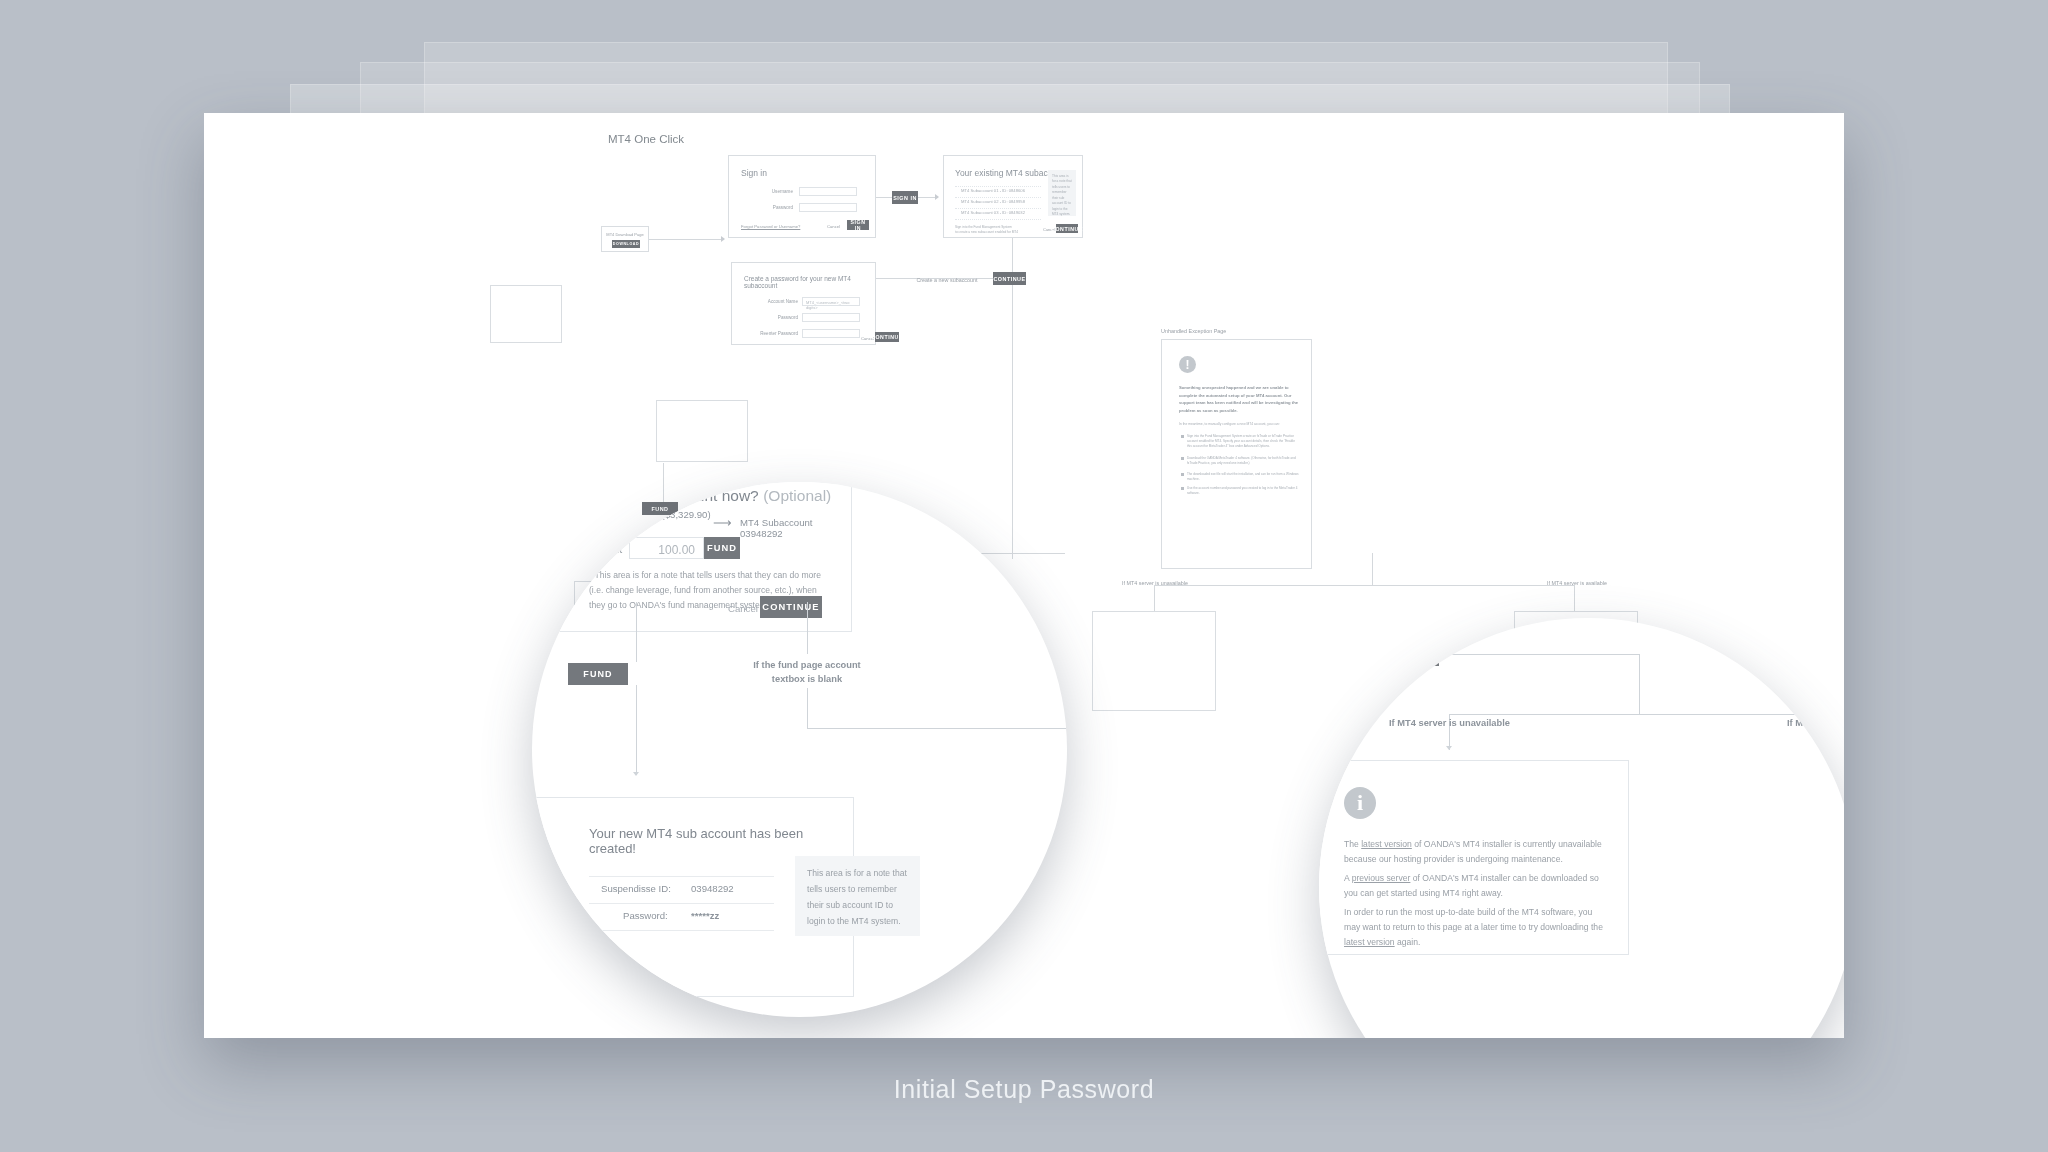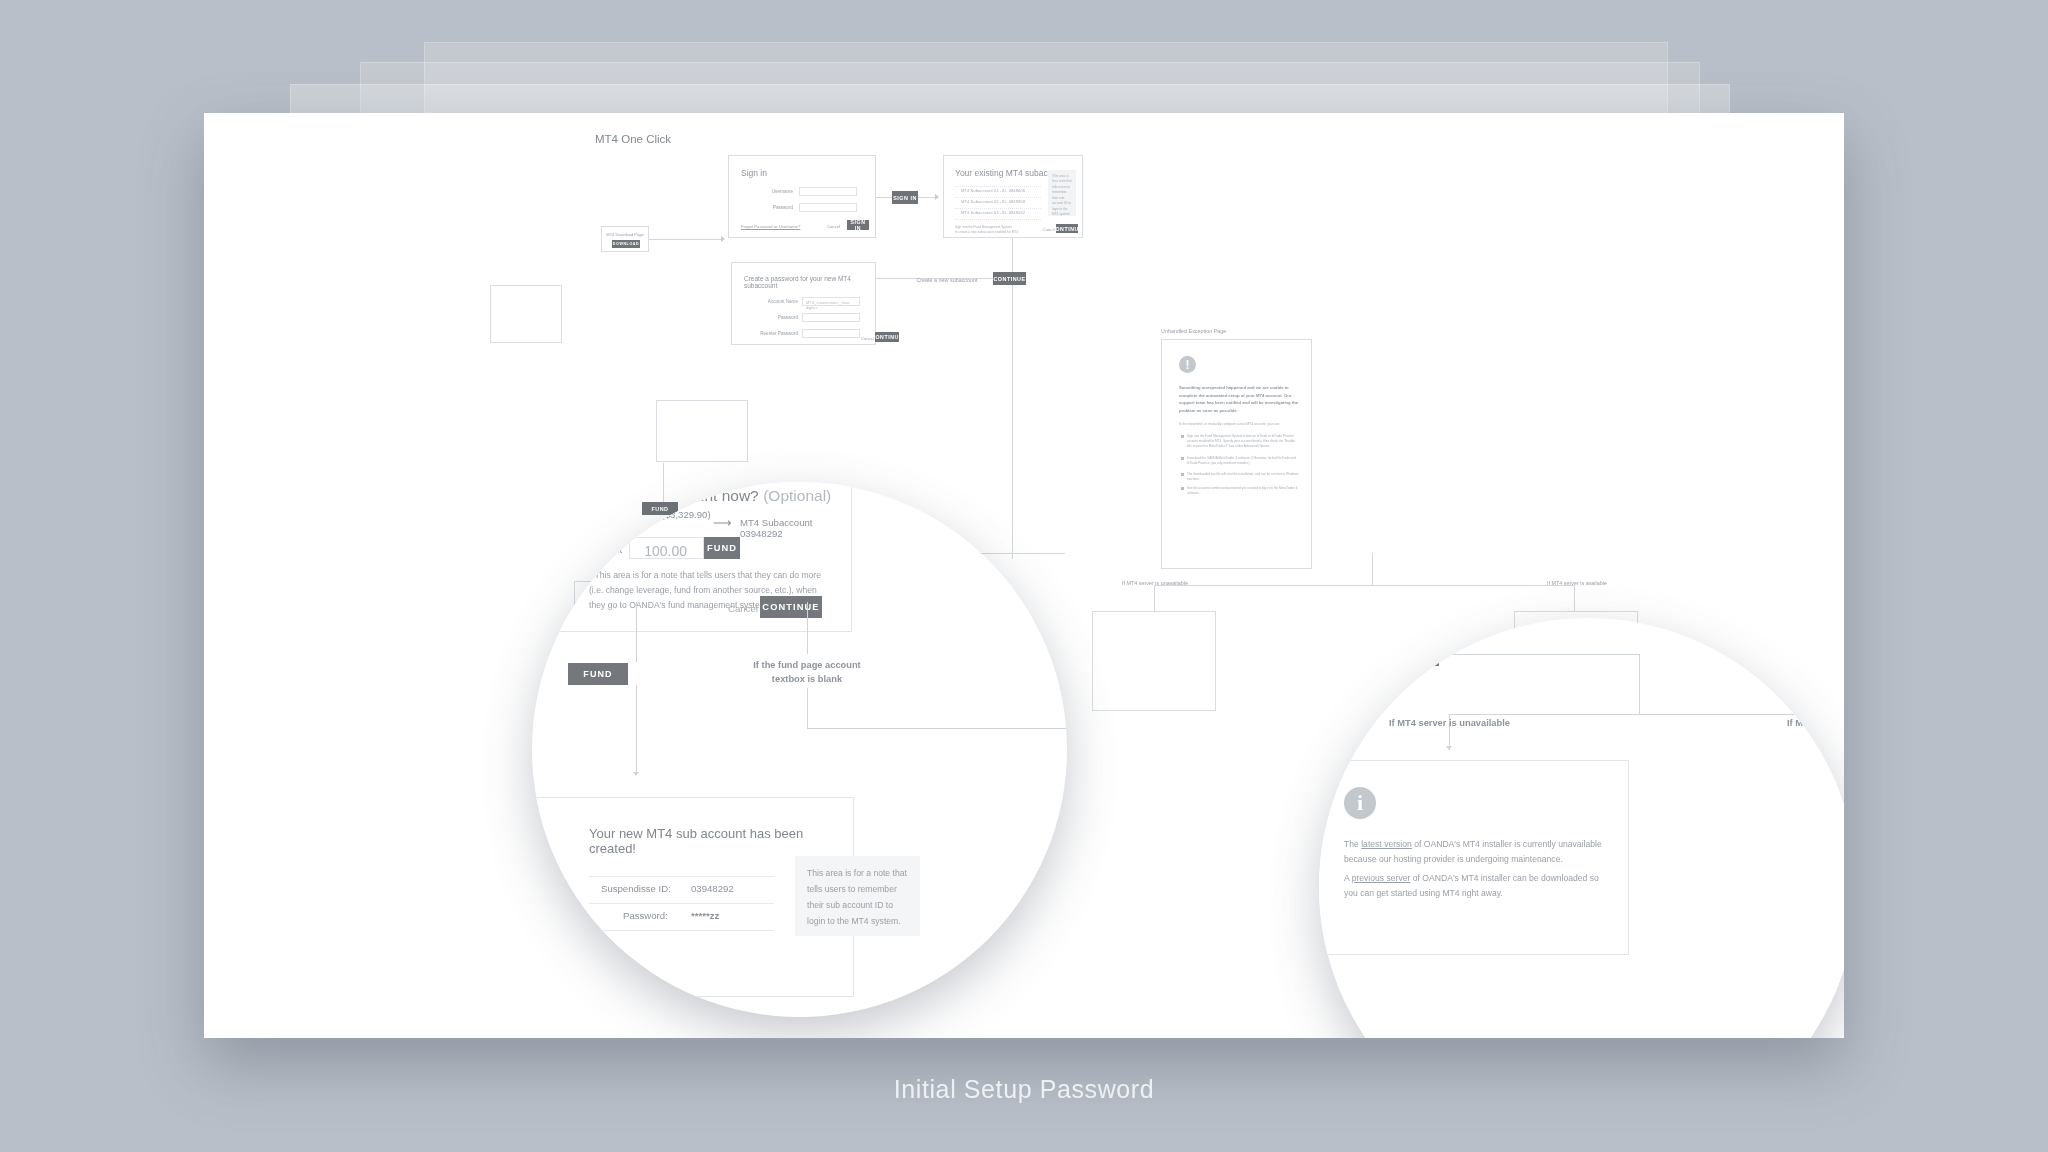--- a/index.html
+++ b/index.html
@@ -96,21 +96,21 @@
 </style>
 </head>
 <body>
 
 <div class="stack s1"></div>
 <div class="stack s2"></div>
 <div class="stack s3"></div>
 
 <div id="canvas">
 
-  <div style="position:absolute;left:391px;top:20px;font-size:11.5px;color:#82898f;">MT4 One Click</div>
+  <div style="position:absolute;left:404px;top:20px;font-size:11.5px;color:#82898f;">MT4 One Click</div>
 
   <div class="panel" style="left:397px;top:113px;width:48px;height:26px;">
     <div style="position:absolute;left:0;top:5px;width:100%;text-align:center;font-size:4px;color:#9aa0a7;">MT4 Download Page</div>
     <div class="btn-dark" style="left:10px;top:13px;width:28px;height:8px;font-size:3.6px;">DOWNLOAD</div>
   </div>
   <div class="ln lnh" style="left:445px;top:126px;width:72px;"></div>
   <div class="arrow-r" style="left:517px;top:123px;"></div>
 
   <div class="panel" style="left:524px;top:42px;width:148px;height:83px;">
     <div class="ph" style="position:absolute;left:12px;top:12px;">Sign in</div>
@@ -234,21 +234,21 @@
         <span class="zh">Fund your account now?</span>
         <span class="zh" style="color:#b3b9bf;">(Optional)</span>
       </div>
 
       <div class="zt2" style="position:absolute;left:66px;top:76px;">Primary Account ($3,329.90)</div>
       <div style="position:absolute;left:190px;top:82px;font-size:13px;color:#8d949c;">⟶</div>
       <div class="zt2" style="position:absolute;left:217px;top:84px;">MT4 Subaccount 03948292</div>
 
       <div class="zt2" style="position:absolute;left:66px;top:111px;font-weight:400;">Amount</div>
       <div class="zfld" style="left:106px;top:104px;width:75px;height:22px;">
-        <span style="position:absolute;right:16px;top:5px;font-size:14px;color:#b0b6bc;">100.00</span>
+        <span style="position:absolute;right:8px;top:5px;font-size:12px;color:#b0b6bc;">100.00</span>
       </div>
       <div class="zbtn" style="left:181px;top:104px;width:36px;height:22px;">FUND</div>
 
       <div class="zt" style="position:absolute;left:66px;top:135px;width:240px;">* This area is for a note that tells users that they can do more (i.e. change leverage, fund from another source, etc.), when they go to OANDA's fund management system</div>
 
       <div class="zt2" style="position:absolute;left:205px;top:170px;color:#a7adb4;">Cancel</div>
       <div class="zbtn" style="left:237px;top:163px;width:62px;height:22px;">CONTINUE</div>
     </div>
 
     <div class="ln lnv" style="left:104px;top:120px;height:60px;background:#cfd4d9;"></div>
@@ -293,18 +293,21 @@
       <div style="position:absolute;left:44px;top:26px;width:32px;height:32px;border-radius:50%;background:#c3c8cd;display:flex;align-items:center;justify-content:center;color:#fff;font-size:22px;font-weight:bold;font-family:'Liberation Serif',serif;">i</div>
 
       <div class="zt" style="position:absolute;left:44px;top:76px;width:260px;">
         <span>The </span><span class="zlink">latest version</span><span> of OANDA's MT4 installer is currently unavailable because our hosting provider is undergoing maintenance.</span>
       </div>
 
       <div class="zt" style="position:absolute;left:44px;top:110px;width:260px;">
         <span>A </span><span class="zlink">previous server</span><span> of OANDA's MT4 installer can be downloaded so you can get started using MT4 right away.</span>
       </div>
 
+      <div class="zt" style="position:absolute;left:44px;top:144px;width:260px;">
+        <span>In order to run the most up-to-date build of the MT4 software, you may want to return to this page at a later time to try downloading the </span><span class="zlink">latest version</span><span> again.</span>
+      </div>
     </div>
   </div>
 
 </div>
 
 <div id="caption">Initial Setup Password</div>
 
 </body></html>

